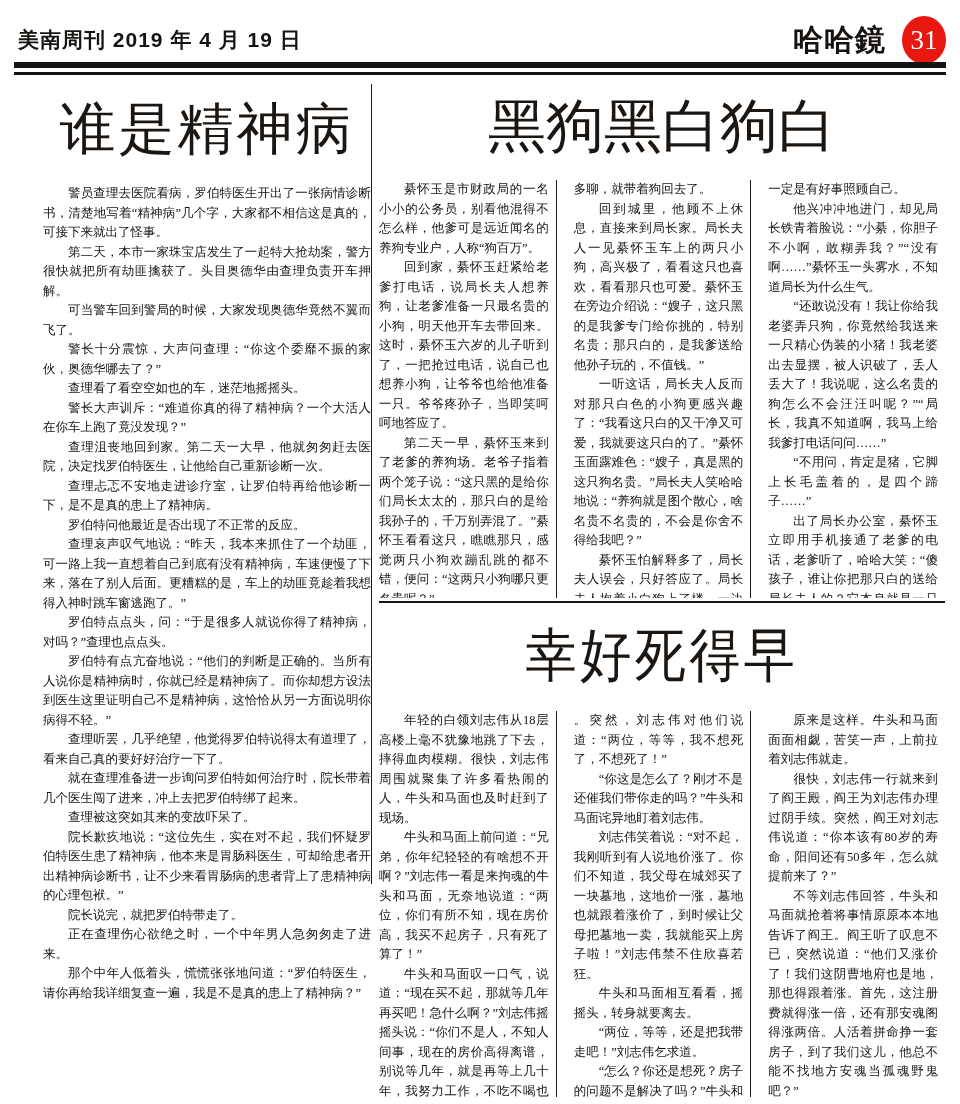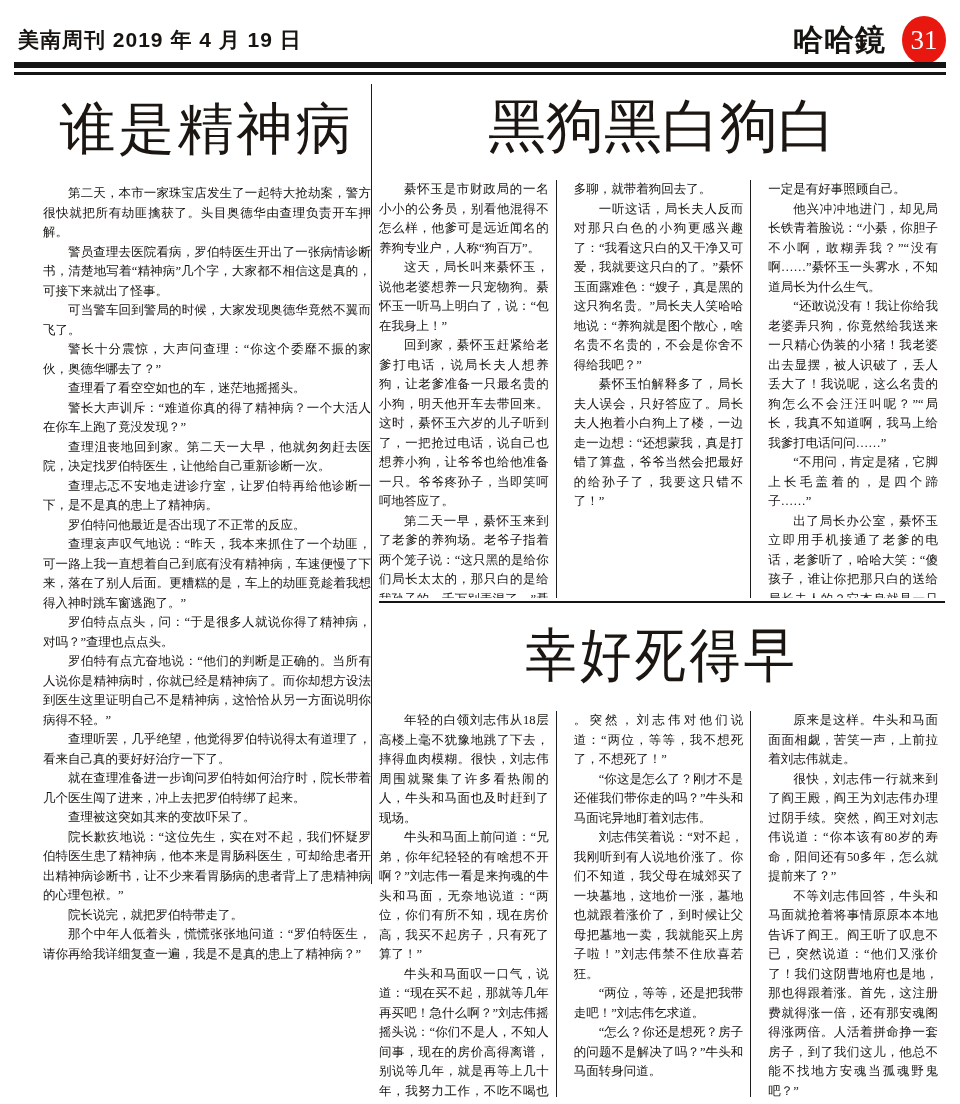--- a/index.html
+++ b/index.html
@@ -57,55 +57,56 @@
       <span class="pagenum">31</span>
     </div>
   </div>
   <div class="rule-thick"></div>
 
   <div class="main">
 
     <section class="left-sect">
       <h1 class="t-left">谁是精神病</h1>
       <div class="body-left">
+          <p class="para indent">警员查理去医院看病，罗伯特医生开出了一张病情诊断书，清楚地写着“精神病”几个字，大家都不相信这是真的，可接下来就出了怪事。</p>
           <p class="para indent">第二天，本市一家珠宝店发生了一起特大抢劫案，警方很快就把所有劫匪擒获了。头目奥德华由查理负责开车押解。</p>
-          <p class="para indent">警员查理去医院看病，罗伯特医生开出了一张病情诊断书，清楚地写着“精神病”几个字，大家都不相信这是真的，可接下来就出了怪事。</p>
           <p class="para indent">可当警车回到警局的时候，大家发现奥德华竟然不翼而飞了。</p>
           <p class="para indent">警长十分震惊，大声问查理：“你这个委靡不振的家伙，奥德华哪去了？”</p>
           <p class="para indent">查理看了看空空如也的车，迷茫地摇摇头。</p>
           <p class="para indent">警长大声训斥：“难道你真的得了精神病？一个大活人在你车上跑了竟没发现？”</p>
           <p class="para indent">查理沮丧地回到家。第二天一大早，他就匆匆赶去医院，决定找罗伯特医生，让他给自己重新诊断一次。</p>
           <p class="para indent">查理忐忑不安地走进诊疗室，让罗伯特再给他诊断一下，是不是真的患上了精神病。</p>
           <p class="para indent">罗伯特问他最近是否出现了不正常的反应。</p>
           <p class="para indent">查理哀声叹气地说：“昨天，我本来抓住了一个劫匪，可一路上我一直想着自己到底有没有精神病，车速便慢了下来，落在了别人后面。更糟糕的是，车上的劫匪竟趁着我想得入神时跳车窗逃跑了。”</p>
           <p class="para indent">罗伯特点点头，问：“于是很多人就说你得了精神病，对吗？”查理也点点头。</p>
           <p class="para indent">罗伯特有点亢奋地说：“他们的判断是正确的。当所有人说你是精神病时，你就已经是精神病了。而你却想方设法到医生这里证明自己不是精神病，这恰恰从另一方面说明你病得不轻。”</p>
           <p class="para indent">查理听罢，几乎绝望，他觉得罗伯特说得太有道理了，看来自己真的要好好治疗一下了。</p>
           <p class="para indent">就在查理准备进一步询问罗伯特如何治疗时，院长带着几个医生闯了进来，冲上去把罗伯特绑了起来。</p>
           <p class="para indent">查理被这突如其来的变故吓呆了。</p>
           <p class="para indent">院长歉疚地说：“这位先生，实在对不起，我们怀疑罗伯特医生患了精神病，他本来是胃肠科医生，可却给患者开出精神病诊断书，让不少来看胃肠病的患者背上了患精神病的心理包袱。”</p>
           <p class="para indent">院长说完，就把罗伯特带走了。</p>
+          <p class="para indent">正在查理伤心欲绝之时，一个中年男人急匆匆走了进来。</p>
           <p class="para indent">那个中年人低着头，慌慌张张地问道：“罗伯特医生，请你再给我详细复查一遍，我是不是真的患上了精神病？”</p>
         </div>
     </section>
 
     <div class="vrule"></div>
 
     <section class="right-sect">
 
       <h1 class="t-mid">黑狗黑白狗白</h1>
       <div class="cols cols-top">
         <div class="col">
             <p class="para indent">綦怀玉是市财政局的一名小小的公务员，别看他混得不怎么样，他爹可是远近闻名的养狗专业户，人称“狗百万”。</p>
-            <p class="para indent">这天，局长叫来綦怀玉，说他老婆想养一只宠物狗。綦怀玉一听马上明白了，说：“包在我身上！”</p>
             <p class="para indent">回到家，綦怀玉赶紧给老爹打电话，说局长夫人想养狗，让老爹准备一只最名贵的小狗，明天他开车去带回来。这时，綦怀玉六岁的儿子听到了，一把抢过电话，说自己也想养小狗，让爷爷也给他准备一只。爷爷疼孙子，当即笑呵呵地答应了。</p>
             <p class="para indent">第二天一早，綦怀玉来到了老爹的养狗场。老爷子指着两个笼子说：“这只黑的是给你们局长太太的，那只白的是给我孙子的，千万别弄混了。”綦怀玉看看这只，瞧瞧那只，感觉两只小狗欢蹦乱跳的都不错，便问：“这两只小狗哪只更名贵呢？”</p>
           </div>
         <div class="col">
             <p class="para">多聊，就带着狗回去了。</p>
+            <p class="para indent">回到城里，他顾不上休息，直接来到局长家。局长夫人一见綦怀玉车上的两只小狗，高兴极了，看看这只也喜欢，看看那只也可爱。綦怀玉在旁边介绍说：“嫂子，这只黑的是我爹专门给你挑的，特别名贵；那只白的，是我爹送给他孙子玩的，不值钱。”</p>
             <p class="para indent">一听这话，局长夫人反而对那只白色的小狗更感兴趣了：“我看这只白的又干净又可爱，我就要这只白的了。”綦怀玉面露难色：“嫂子，真是黑的这只狗名贵。”局长夫人笑哈哈地说：“养狗就是图个散心，啥名贵不名贵的，不会是你舍不得给我吧？”</p>
             <p class="para indent">綦怀玉怕解释多了，局长夫人误会，只好答应了。局长夫人抱着小白狗上了楼，一边走一边想：“还想蒙我，真是打错了算盘，爷爷当然会把最好的给孙子了，我要这只错不了！”</p>
           </div>
         <div class="col">
             <p class="para">一定是有好事照顾自己。</p>
             <p class="para indent">他兴冲冲地进门，却见局长铁青着脸说：“小綦，你胆子不小啊，敢糊弄我？”“没有啊……”綦怀玉一头雾水，不知道局长为什么生气。</p>
             <p class="para indent">“还敢说没有！我让你给我老婆弄只狗，你竟然给我送来一只精心伪装的小猪！我老婆出去显摆，被人识破了，丢人丢大了！我说呢，这么名贵的狗怎么不会汪汪叫呢？”“局长，我真不知道啊，我马上给我爹打电话问问……”</p>
             <p class="para indent">“不用问，肯定是猪，它脚上长毛盖着的，是四个蹄子……”</p>
             <p class="para indent">出了局长办公室，綦怀玉立即用手机接通了老爹的电话，老爹听了，哈哈大笑：“傻孩子，谁让你把那只白的送给局长夫人的？它本身就是一只我精心处理过毛的外国宠物猪！我这些年养狗被狗咬怕了，怕孙子养狗被咬伤，所以干脆送他一只宠物猪，这种小猪长不大，特别适合小孩子养着玩……”</p>
           </div>
@@ -118,20 +119,21 @@
         <div class="col">
             <p class="para indent">年轻的白领刘志伟从18层高楼上毫不犹豫地跳了下去，摔得血肉模糊。很快，刘志伟周围就聚集了许多看热闹的人，牛头和马面也及时赶到了现场。</p>
             <p class="para indent">牛头和马面上前问道：“兄弟，你年纪轻轻的有啥想不开啊？”刘志伟一看是来拘魂的牛头和马面，无奈地说道：“两位，你们有所不知，现在房价高，我买不起房子，只有死了算了！”</p>
             <p class="para indent">牛头和马面叹一口气，说道：“现在买不起，那就等几年再买吧！急什么啊？”刘志伟摇摇头说：“你们不是人，不知人间事，现在的房价高得离谱，别说等几年，就是再等上几十年，我努力工作，不吃不喝也买不起房子啊！”</p>
             <p class="para indent">牛头和马面大吃一惊，心想自己不是人，否则的话，为了一套房子，不吃不喝，多不值啊！</p>
           </div>
         <div class="col">
             <p class="para">。突然，刘志伟对他们说道：“两位，等等，我不想死了，不想死了！”</p>
             <p class="para indent">“你这是怎么了？刚才不是还催我们带你走的吗？”牛头和马面诧异地盯着刘志伟。</p>
             <p class="para indent">刘志伟笑着说：“对不起，我刚听到有人说地价涨了。你们不知道，我父母在城郊买了一块墓地，这地价一涨，墓地也就跟着涨价了，到时候让父母把墓地一卖，我就能买上房子啦！”刘志伟禁不住欣喜若狂。</p>
+            <p class="para indent">牛头和马面相互看看，摇摇头，转身就要离去。</p>
             <p class="para indent">“两位，等等，还是把我带走吧！”刘志伟乞求道。</p>
             <p class="para indent">“怎么？你还是想死？房子的问题不是解决了吗？”牛头和马面转身问道。</p>
           </div>
         <div class="col">
             <p class="para indent">原来是这样。牛头和马面面面相觑，苦笑一声，上前拉着刘志伟就走。</p>
             <p class="para indent">很快，刘志伟一行就来到了阎王殿，阎王为刘志伟办理过阴手续。突然，阎王对刘志伟说道：“你本该有80岁的寿命，阳间还有50多年，怎么就提前来了？”</p>
             <p class="para indent">不等刘志伟回答，牛头和马面就抢着将事情原原本本地告诉了阎王。阎王听了叹息不已，突然说道：“他们又涨价了！我们这阴曹地府也是地，那也得跟着涨。首先，这注册费就得涨一倍，还有那安魂阁得涨两倍。人活着拼命挣一套房子，到了我们这儿，他总不能不找地方安魂当孤魂野鬼吧？”</p>
             <p class="para indent">牛头和马面点头道：“对，就该涨！就该涨！”</p>
           </div>
       </div>

